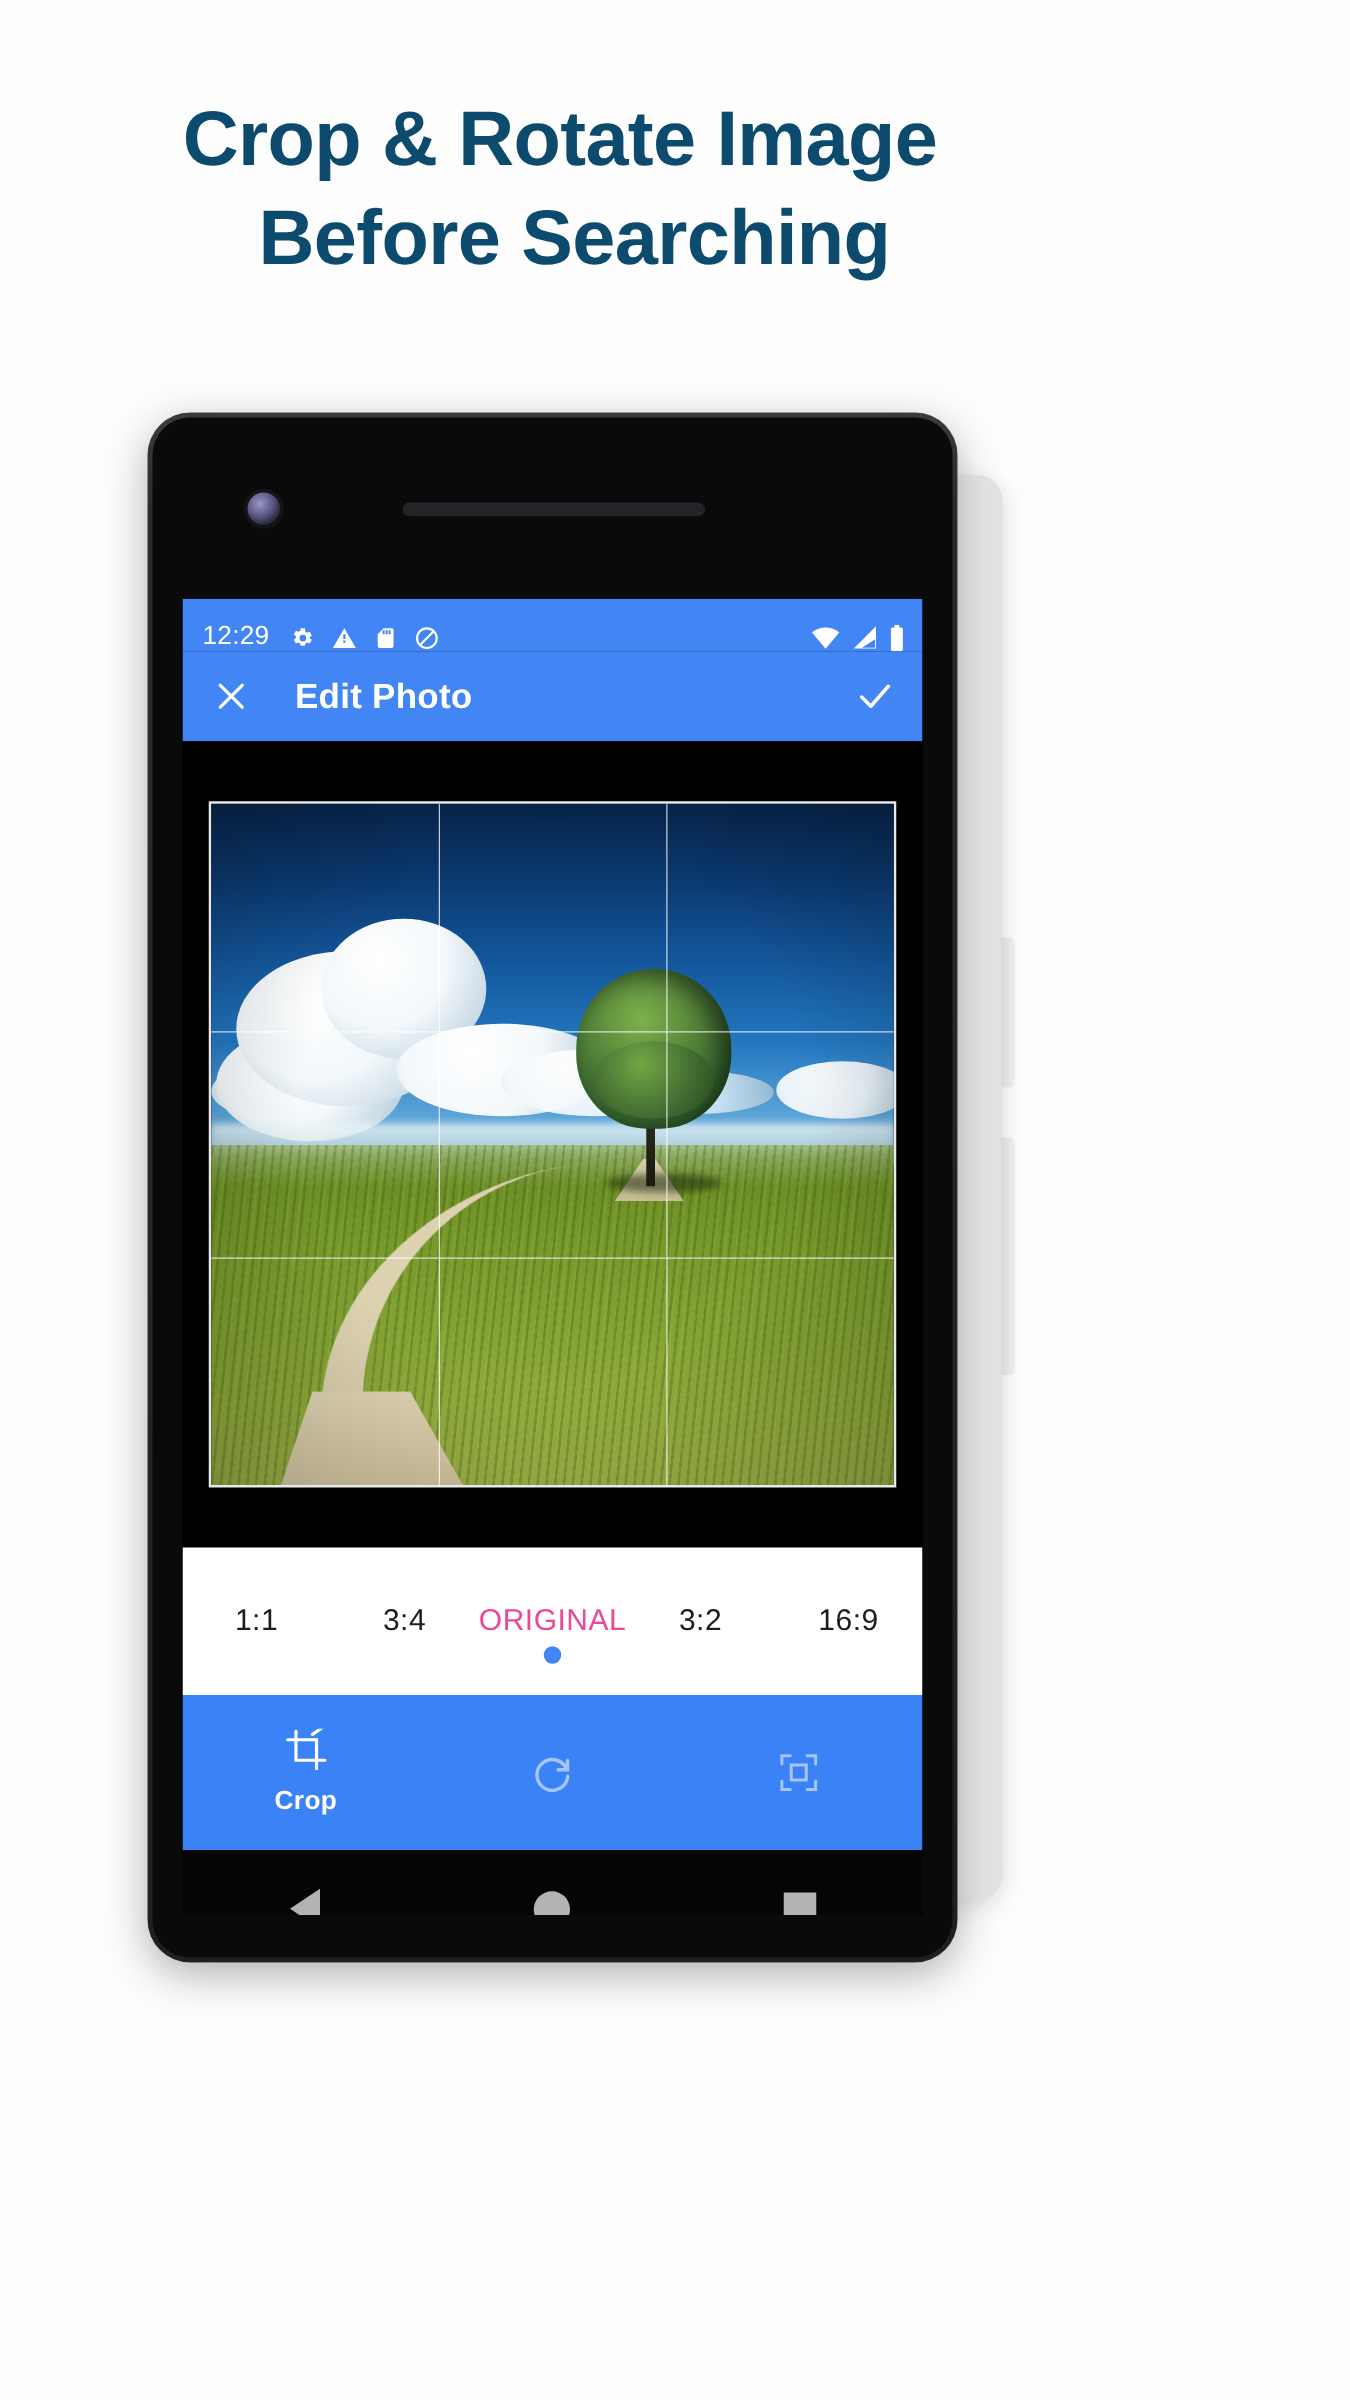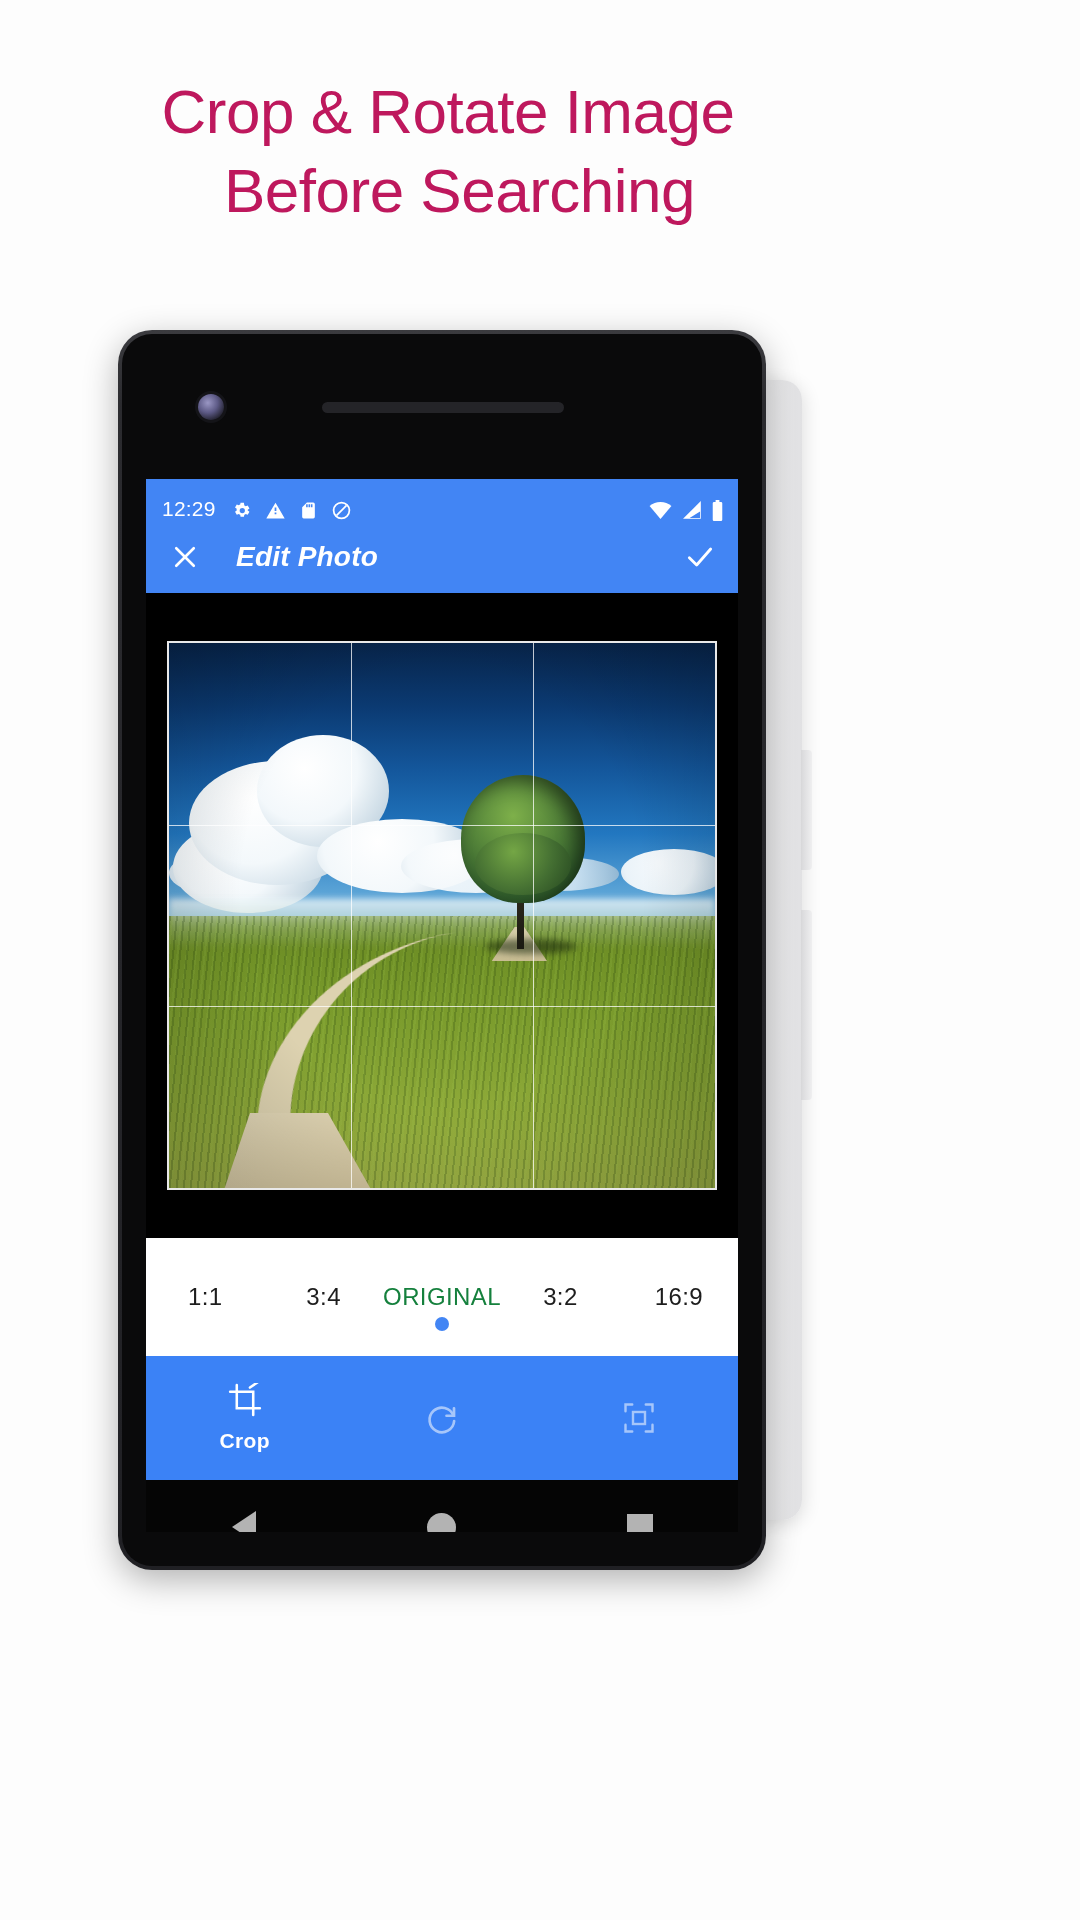--- a/index.html
+++ b/index.html
@@ -9,23 +9,23 @@
     font-family: "Liberation Sans", sans-serif;
     overflow: hidden;
   }
   #root { position: relative; width: 1080px; height: 1920px; background: #fdfdfd; }
 
   
   .headline {
     position: absolute;
     top: 72px; left: 0; width: 896px;
     text-align: center;
-    color: #be185d;
+    color: #0c4a6e;
     font-size: 62px;
-    font-weight: 400;
+    font-weight: 700;
     line-height: 1.28;
     letter-spacing: -0.5px;
   }
   .headline .l2 { display: block; margin-left: 23px; }
 
   
   .phone {
     position: absolute;
     left: 118px; top: 330px;
     width: 648px; height: 1240px;
@@ -96,21 +96,20 @@
   
   .appbar {
     height: 72px; background: #4285f4;
     display: flex; align-items: center;
     padding: 0 22px 0 24px;
     color: #fff;
   }
   .appbar-title {
     font-size: 28px; font-weight: 700; letter-spacing: .2px;
     margin-left: 36px;
-    font-style: italic;
   }
   .appbar-spacer { flex: 1; }
 
   
   .canvas {
     position: relative;
     height: 645px;
     background: #000;
     display: flex; align-items: center; justify-content: center;
   }
@@ -215,21 +214,21 @@
     position: relative;
     height: 118px; background: #ffffff;
     display: flex; align-items: center;
   }
   .ratio-item {
     flex: 1; text-align: center;
     position: relative;
     font-size: 24px; color: #1d1d1d; font-weight: 400;
     letter-spacing: .4px;
   }
-  .ratio-item.active { color: #15803d; }
+  .ratio-item.active { color: #ec4899; }
   .ratio-dot {
     position: absolute; left: 50%; transform: translateX(-50%);
     top: 34px; width: 14px; height: 14px; border-radius: 50%;
     background: #4285f4;
   }
 
   
   .toolbar {
     height: 124px; background: #3b82f6;
     display: flex; align-items: center;

